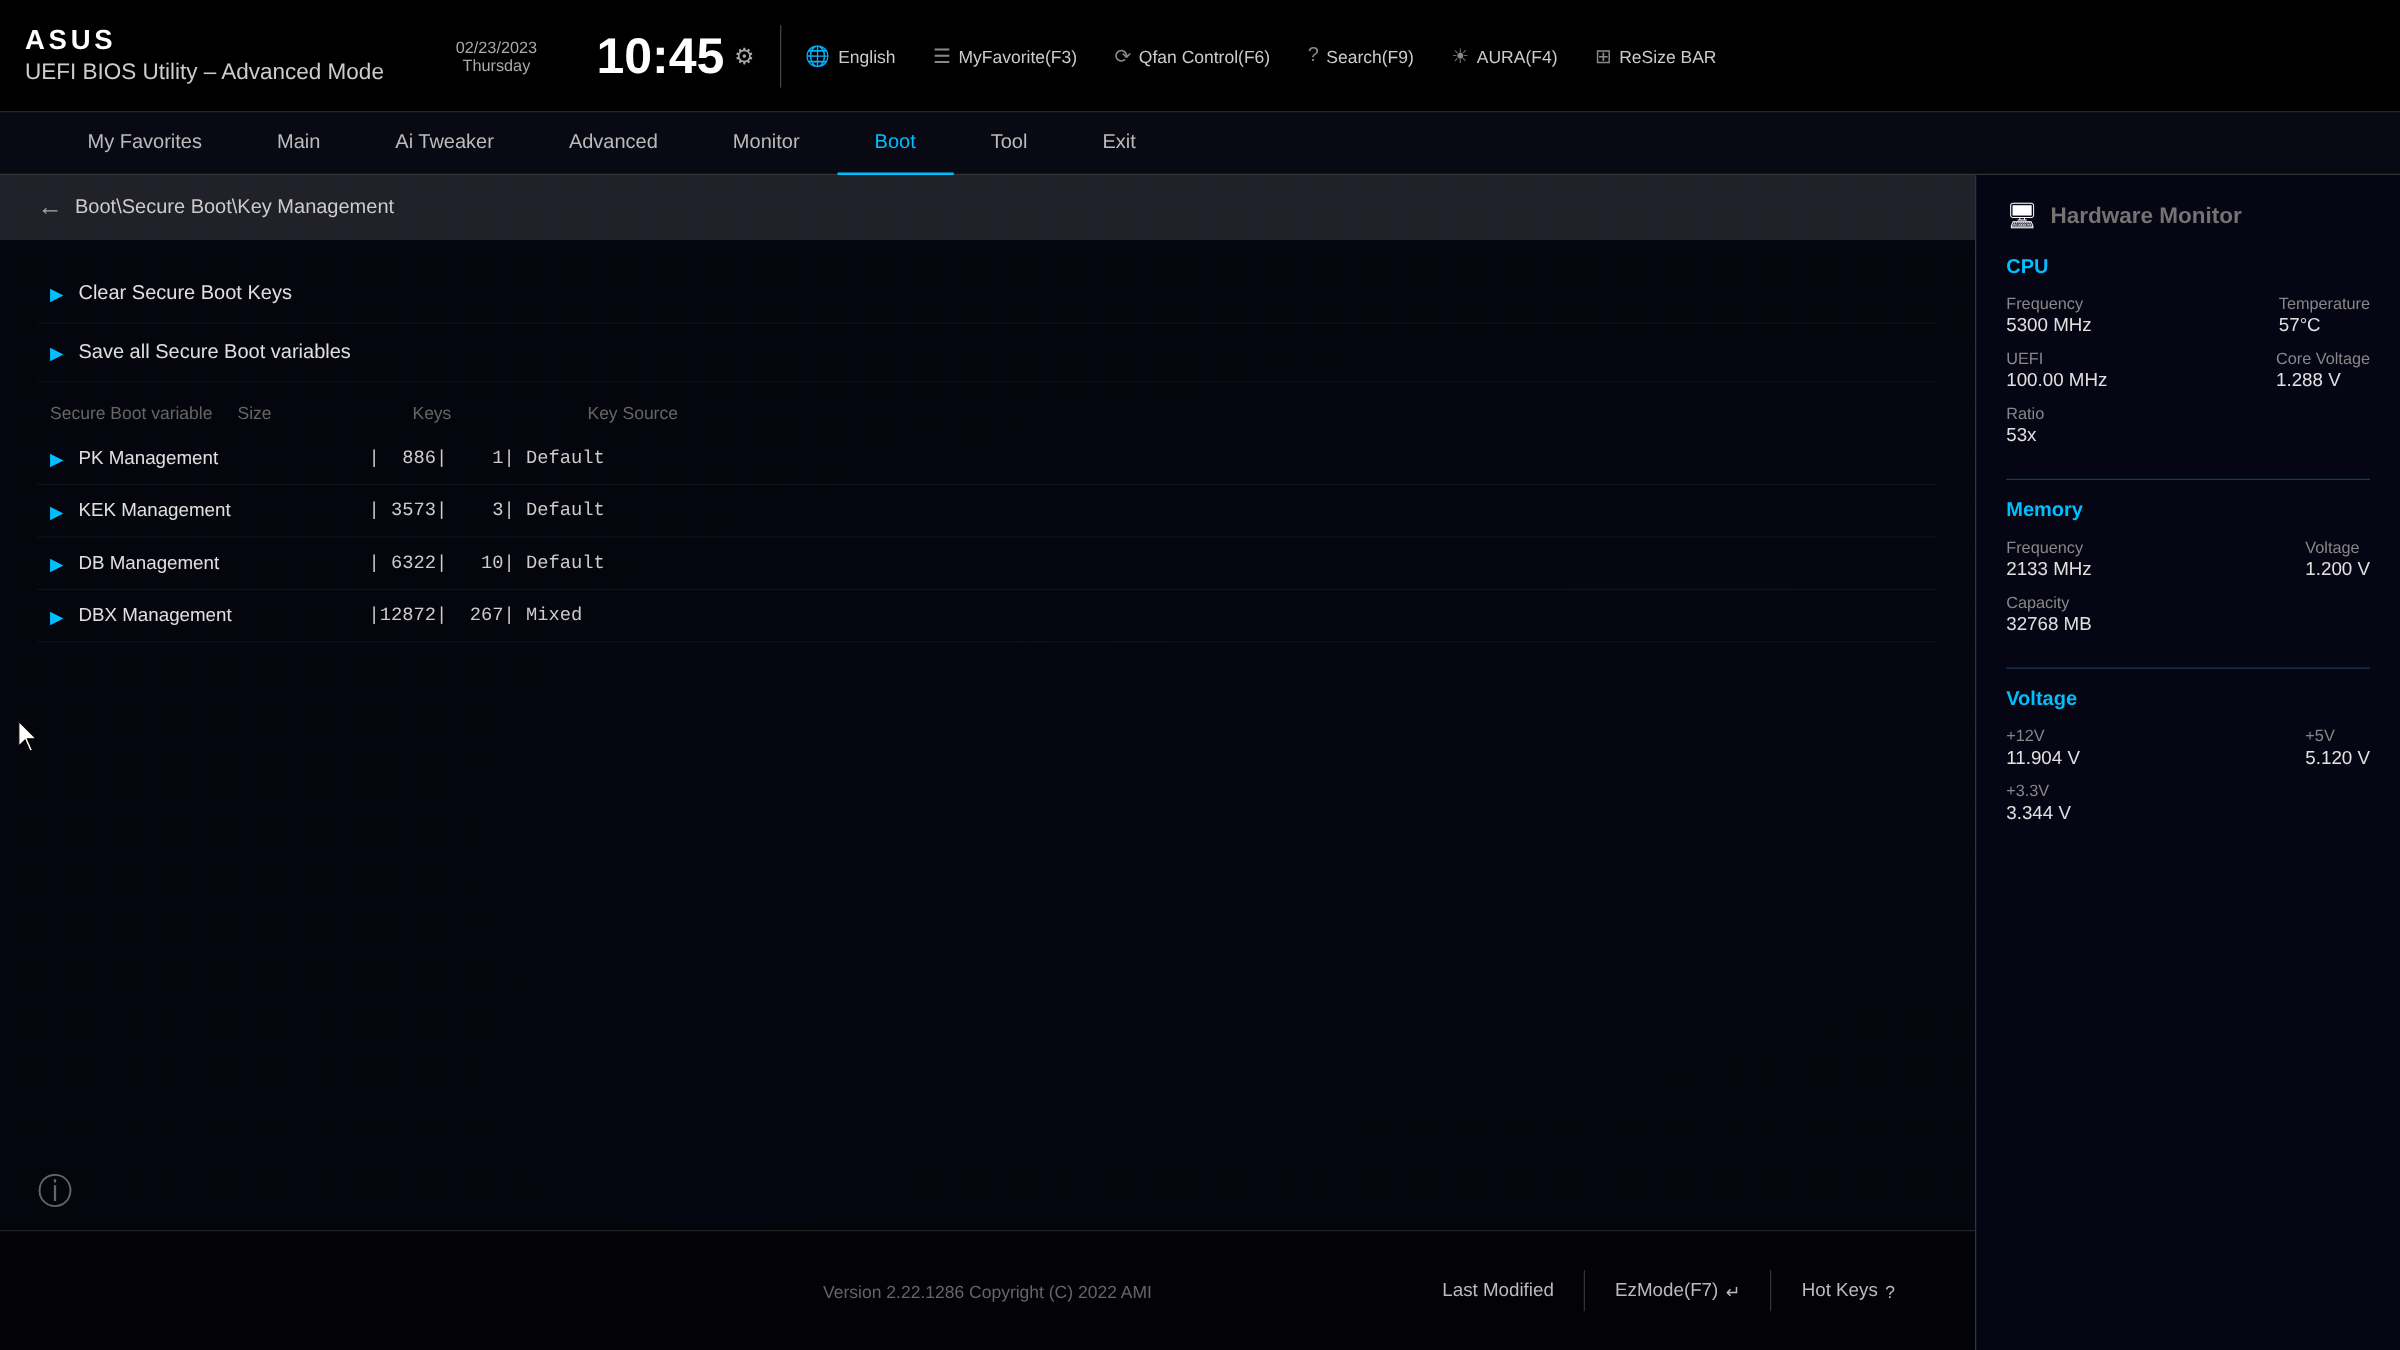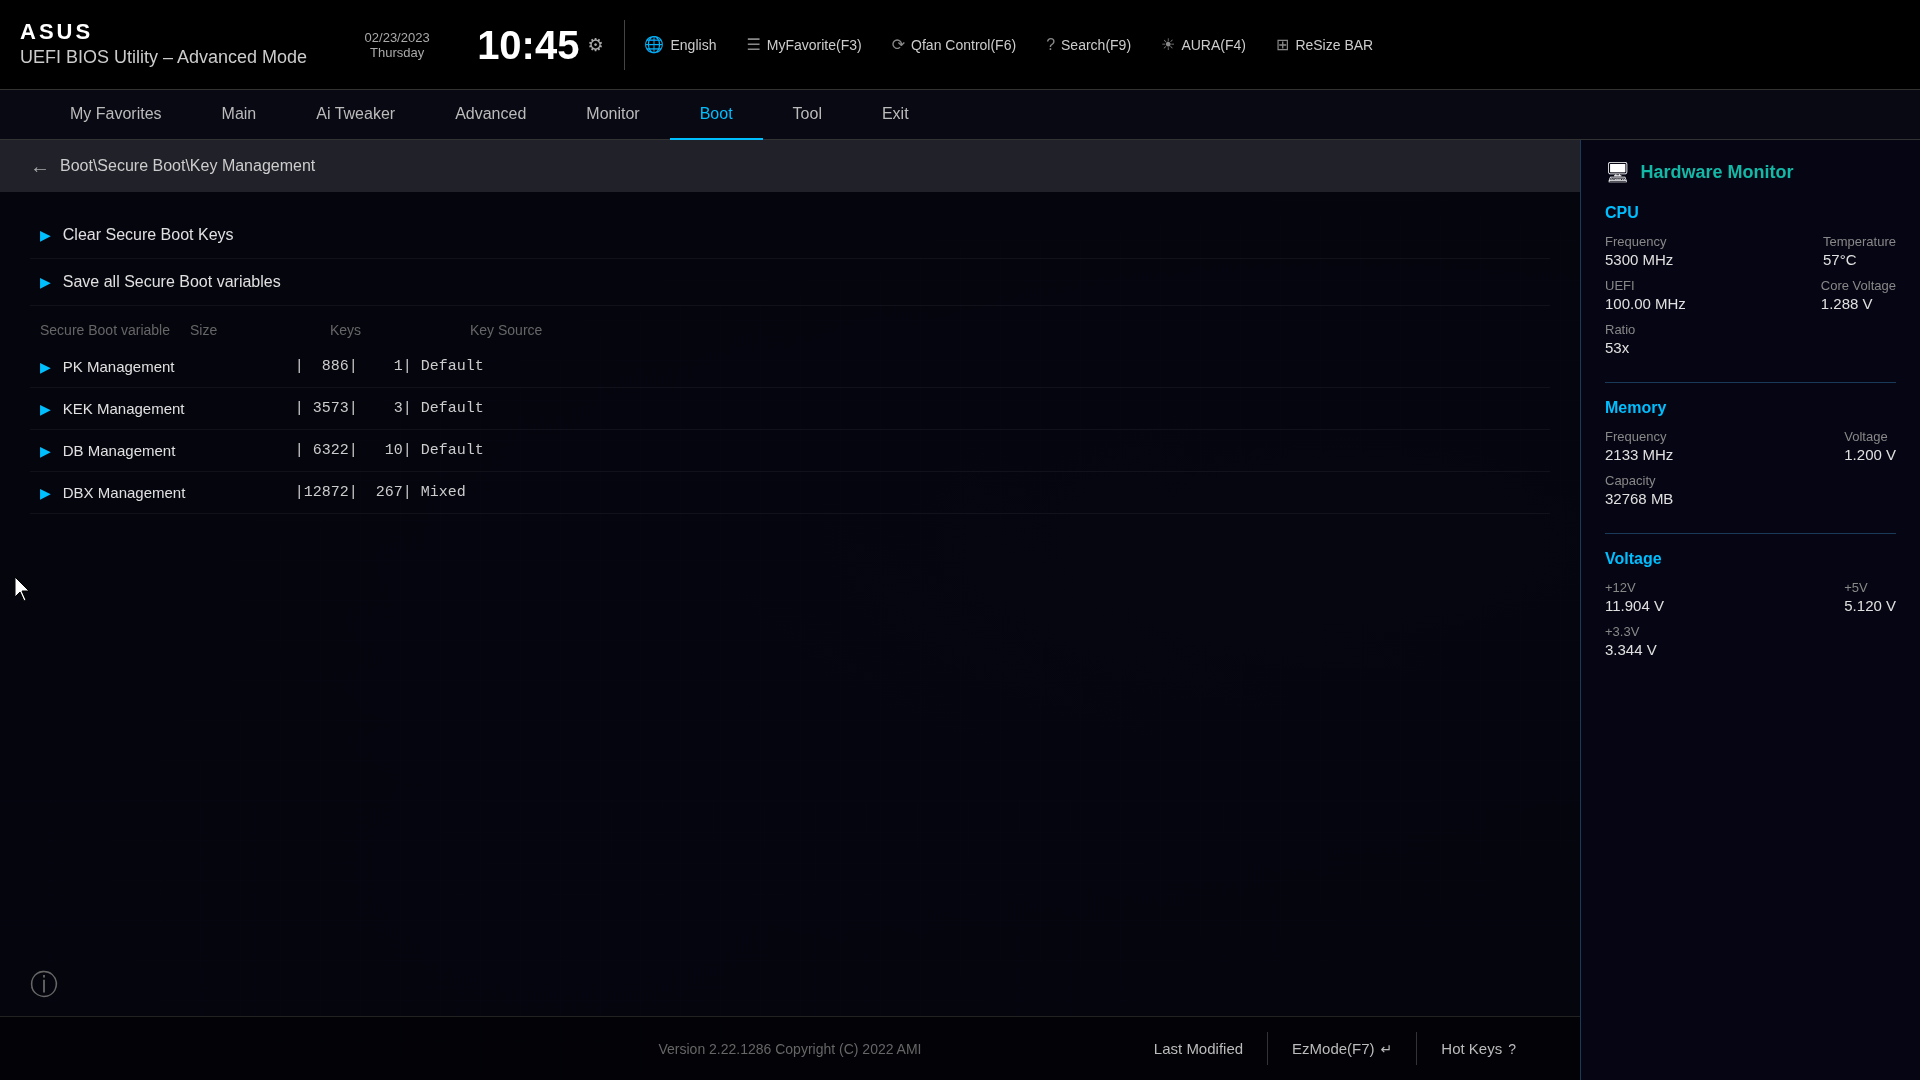--- a/index.html
+++ b/index.html
@@ -272,21 +272,21 @@
     }
 
     .data-values {
       color: #ccc;
       font-size: 15px;
       font-family: 'Courier New', monospace;
     }
 
     
     .bottom-bar {
-      height: 64px;
+      height: 96px;
       background: rgba(0,0,0,0.5);
       border-top: 1px solid #222;
       display: flex;
       align-items: center;
       justify-content: center;
       gap: 0;
       flex-shrink: 0;
       position: relative;
     }
 
@@ -343,21 +343,21 @@
       gap: 10px;
       margin-bottom: 20px;
     }
 
     .hw-title-icon {
       color: #fff;
       font-size: 20px;
     }
 
     .hw-title-text {
-      color: #14b8a6;
+      color: #737373;
       font-size: 18px;
       font-weight: 600;
     }
 
     .hw-section-title {
       color: #00bfff;
       font-size: 16px;
       font-weight: 600;
       margin-bottom: 12px;
     }

